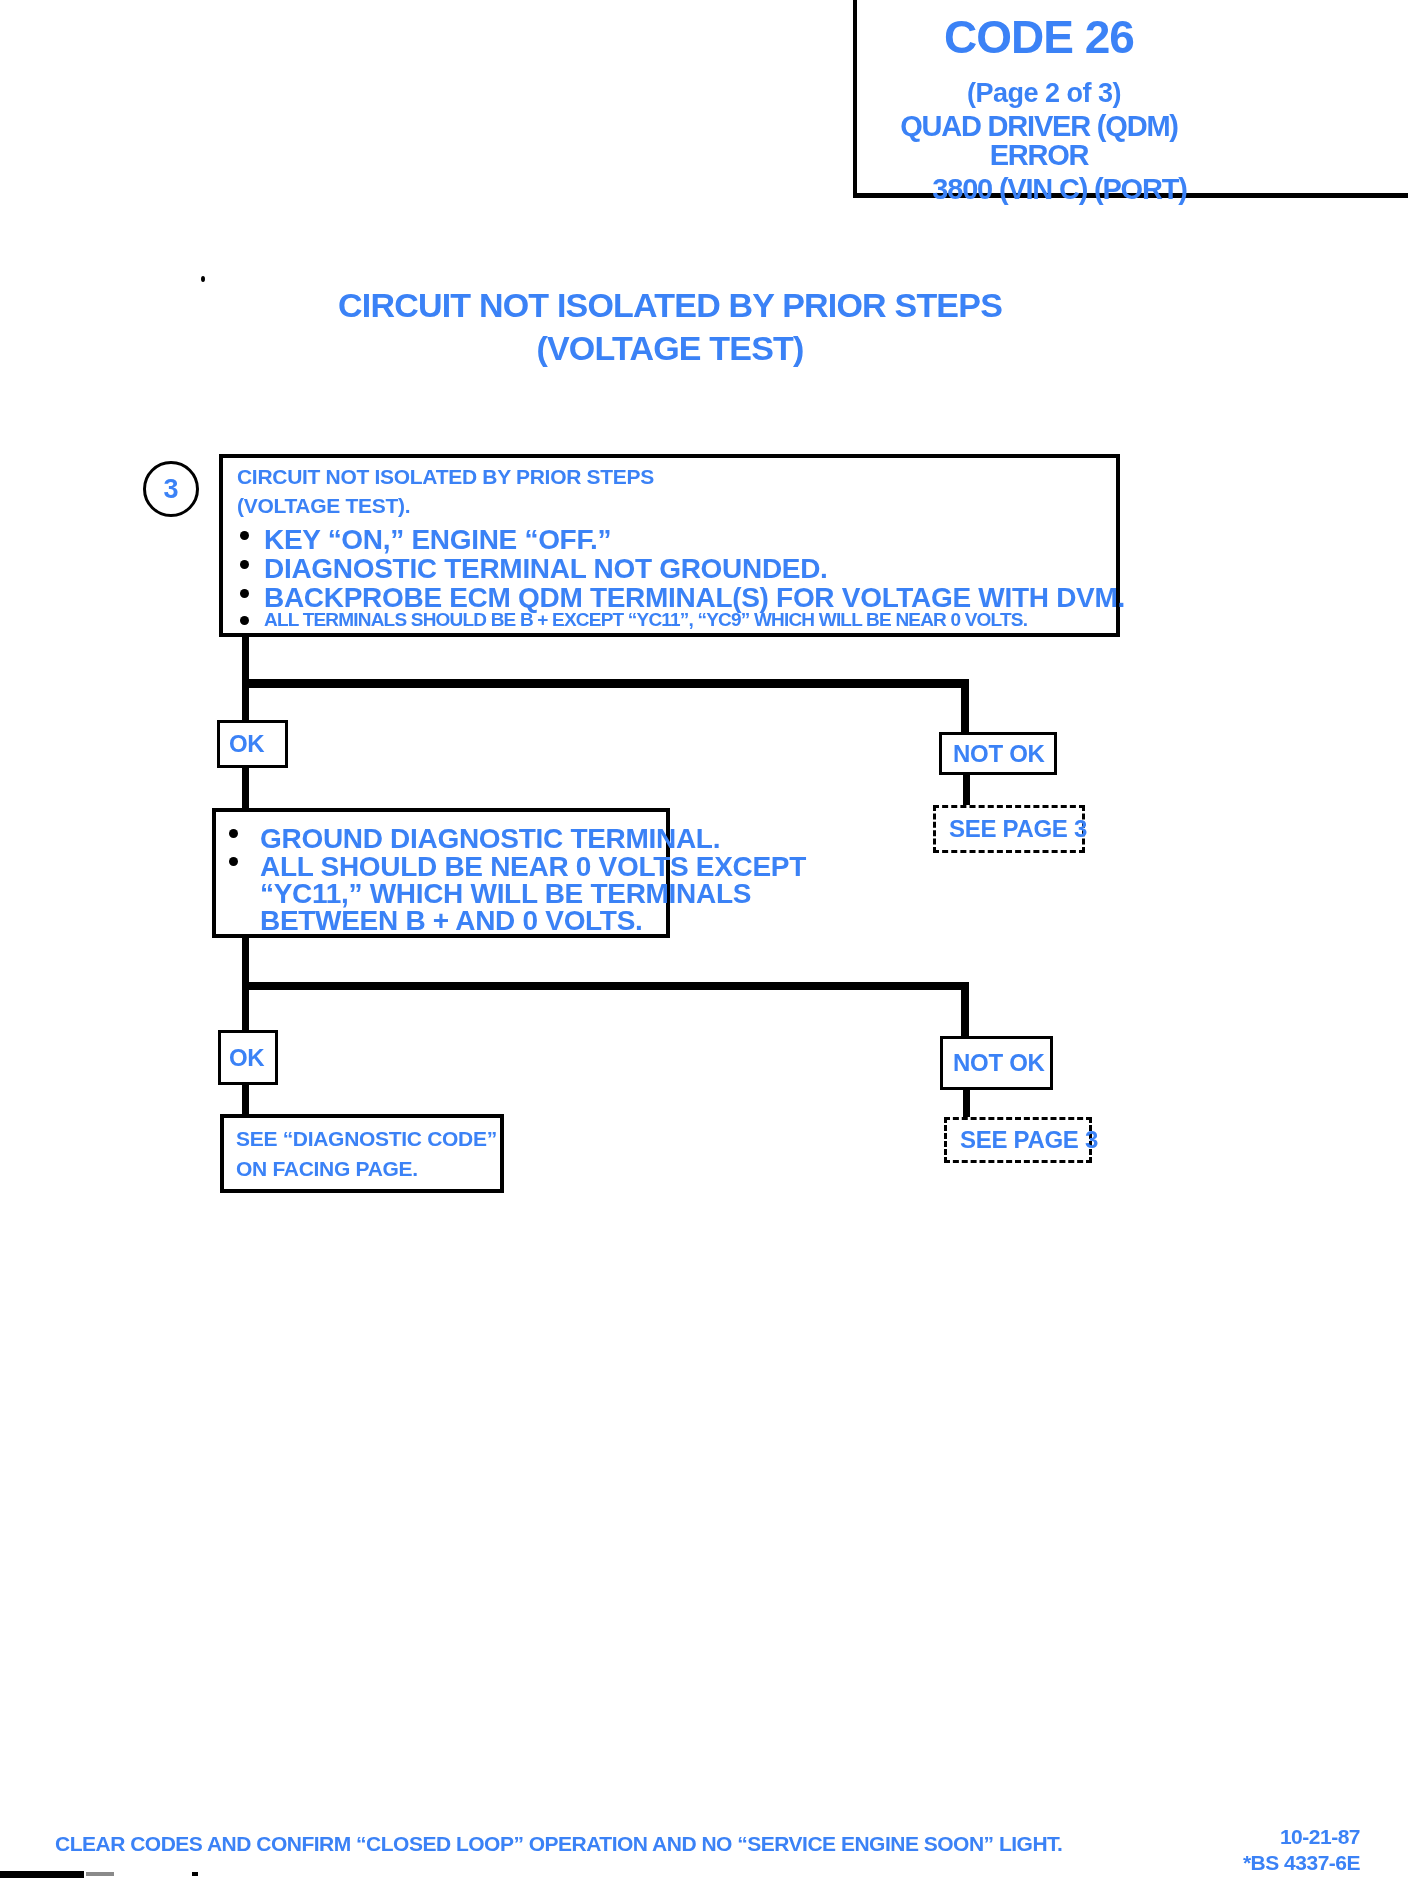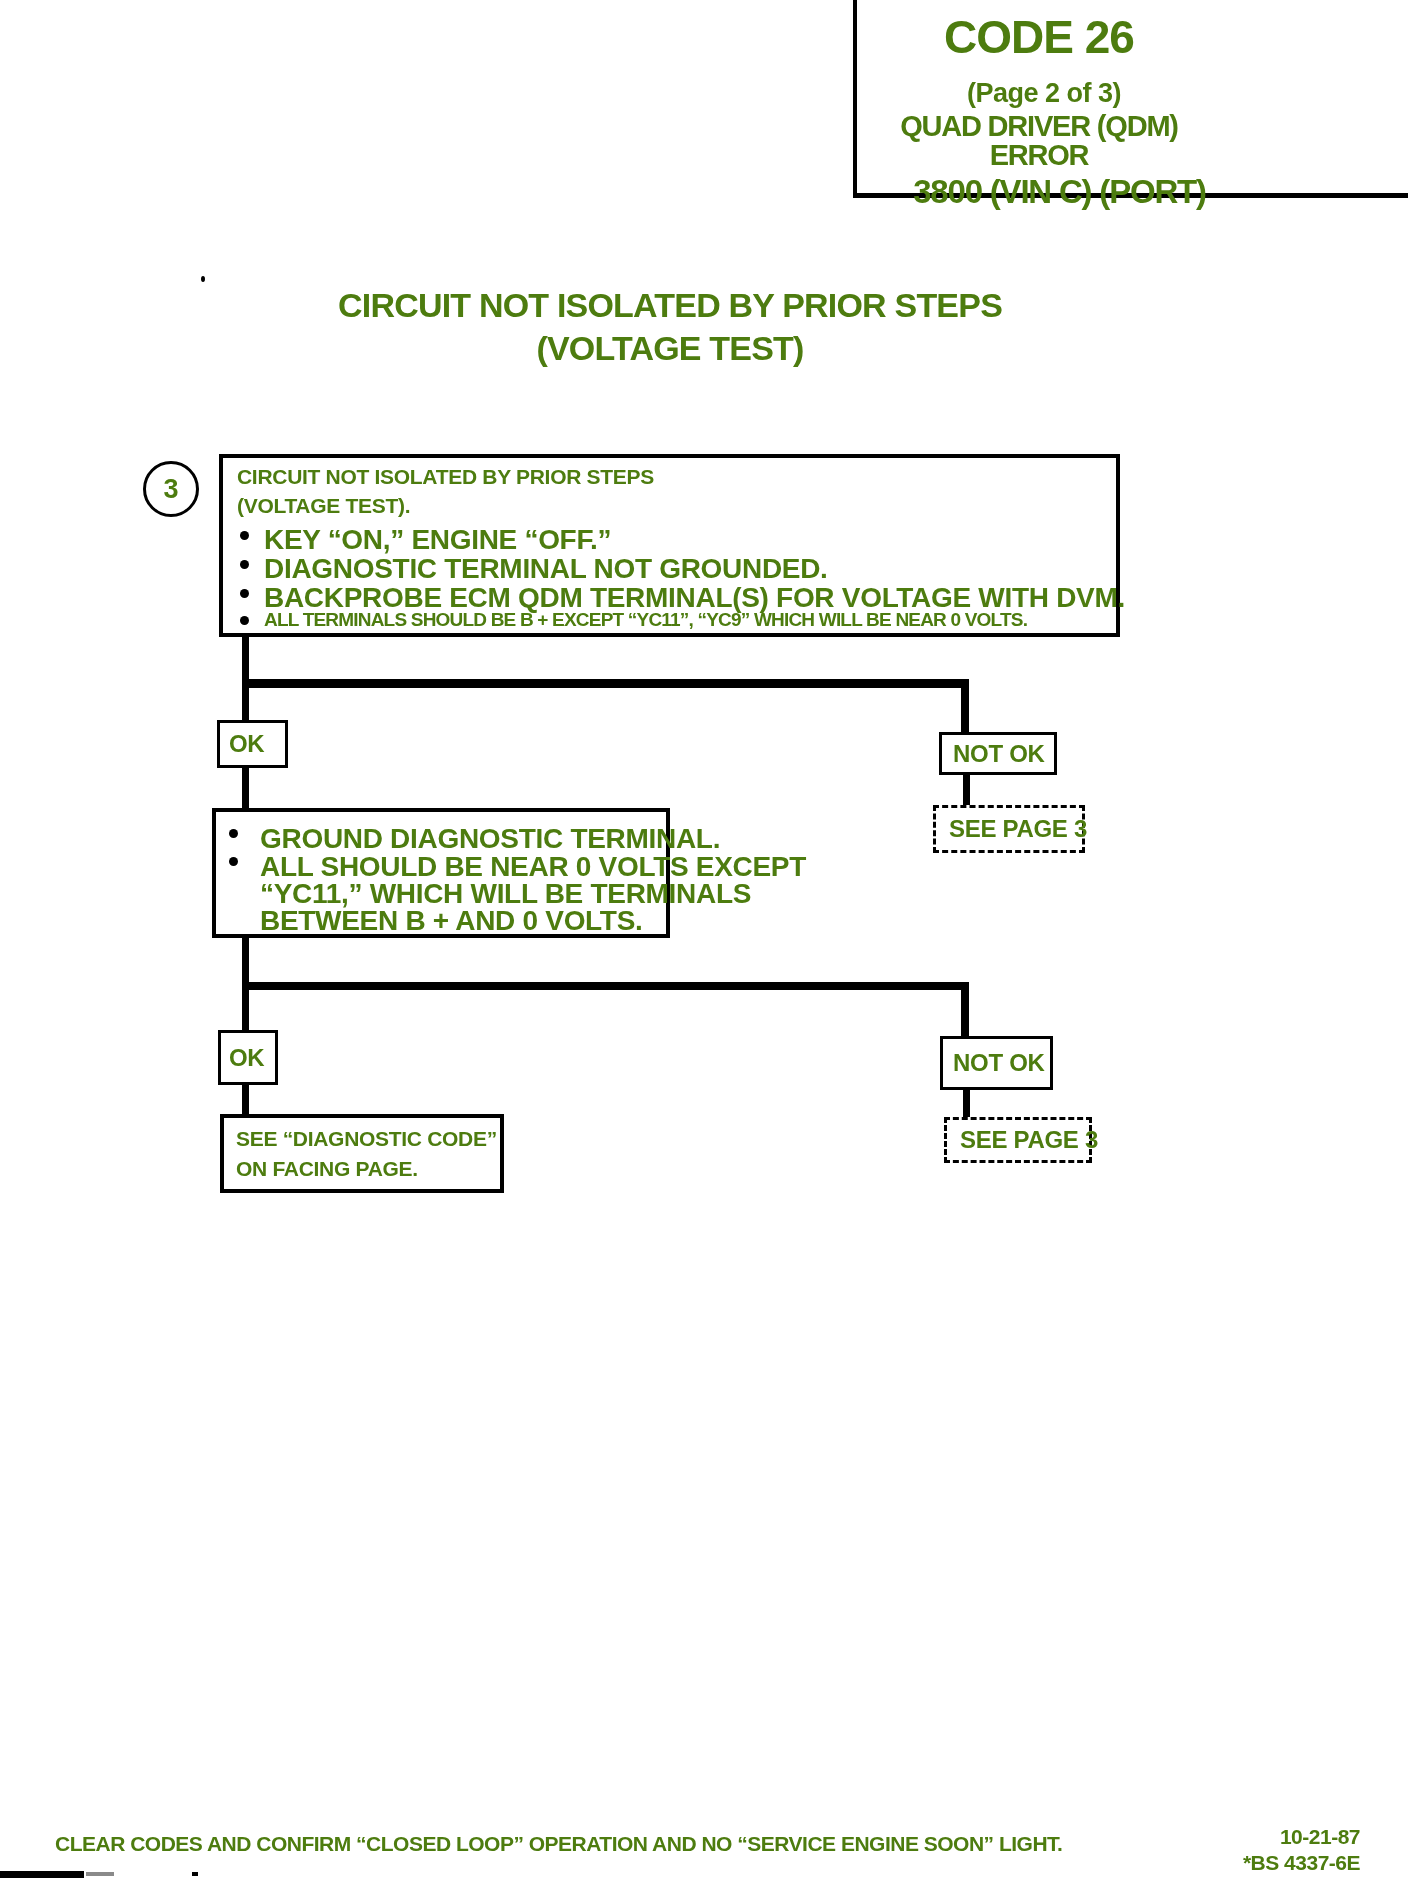--- a/index.html
+++ b/index.html
@@ -1,18 +1,18 @@
 <!DOCTYPE html>
 <html><head>
 <meta charset="utf-8">
 <style>
   html,body { margin:0; padding:0; background:#fff; }
   .page {
     position:relative; width:1408px; height:1878px; background:#ffffff;
-    font-family:"Liberation Sans", sans-serif; font-weight:bold; color:#4d7c0f;
+    font-family:"Liberation Sans", sans-serif; font-weight:bold; color:#3b82f6;
     overflow:hidden;
   }
   .abs { position:absolute; }
   .txt { position:absolute; white-space:nowrap; letter-spacing:-0.3px; }
   .line { position:absolute; background:#000; }
   .solidbox { position:absolute; border:4px solid #000; background:#fff; }
   .thinbox  { position:absolute; border:3px solid #000; background:#fff; }
   .dashbox  { position:absolute; border:3px dashed #000; background:#fff;text-decoration:underline; }
   .dot { position:absolute; width:9px; height:9px; border-radius:50%; background:#000; }
   .bt  { font-size:28px; }
@@ -23,21 +23,21 @@
 <body>
 
 <div class="page">
 
   <div class="abs" style="left:853px; top:-6px; width:560px; height:199px; border-left:4px solid #000; border-bottom:5px solid #000;"></div>
 
   <div class="abs center" style="left:853px; top:0; width:372px;">
     <div style="font-size:46px; line-height:1; margin-top:14px; letter-spacing:-1px;">CODE 26</div>
     <div style="font-size:27px; line-height:1; margin-top:20px; letter-spacing:-0.5px;margin-left:10px;">(Page 2 of 3)</div>
     <div style="font-size:29px; line-height:1; margin-top:5px; letter-spacing:-1.2px;">QUAD DRIVER (QDM) ERROR</div>
-    <div style="font-size:33px; line-height:1; margin-top:5px; letter-spacing:-1.2px;padding-left:41px;">3800  (VIN C)  (PORT)</div>
+    <div style="font-size:29px; line-height:1; margin-top:5px; letter-spacing:-1.2px;padding-left:41px;">3800  (VIN C)  (PORT)</div>
   </div>
 
   <div class="abs" style="left:201px; top:276px; width:4px; height:6px; background:#000; border-radius:50%;"></div>
 
   <div class="abs center" style="left:270px; top:284px; width:800px; font-size:34px; line-height:1.26; letter-spacing:-0.8px;">
     <div>CIRCUIT NOT ISOLATED BY PRIOR STEPS</div>
     <div>(VOLTAGE TEST)</div>
   </div>
 
   <div class="abs" style="left:143px; top:461px; width:50px; height:50px; border:3px solid #000; border-radius:50%; display:flex; align-items:center; justify-content:center; font-size:27px;">

